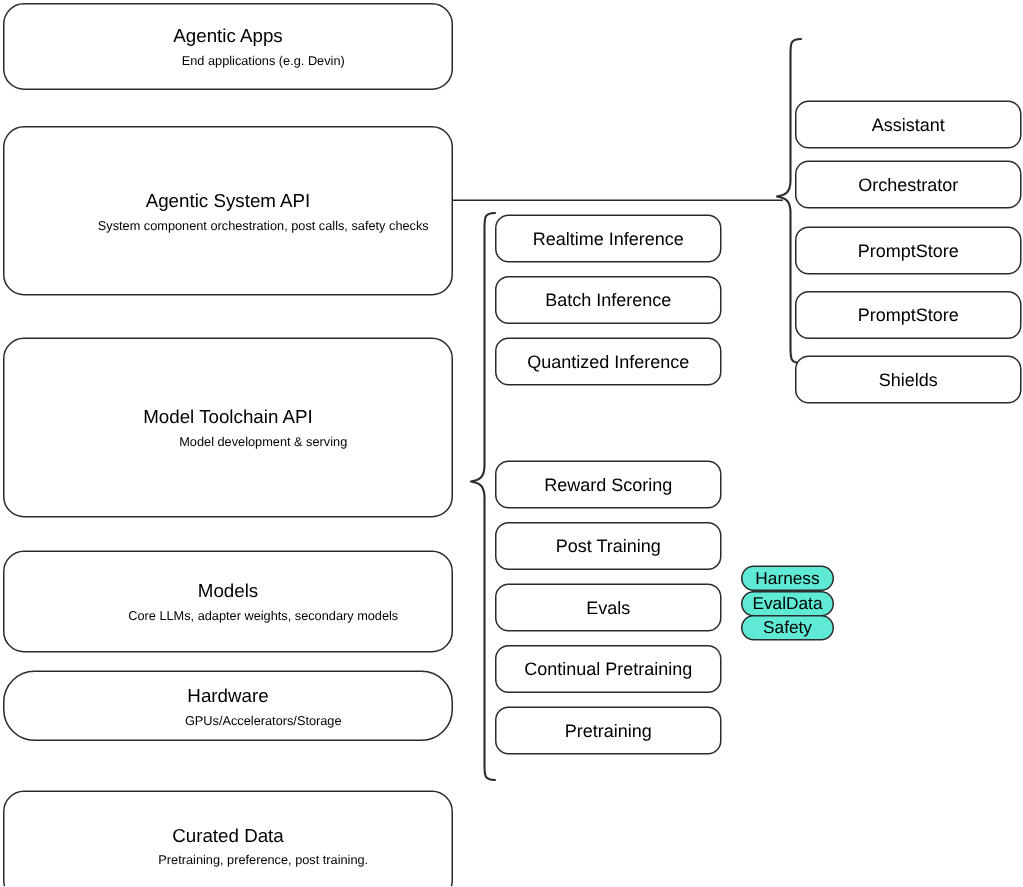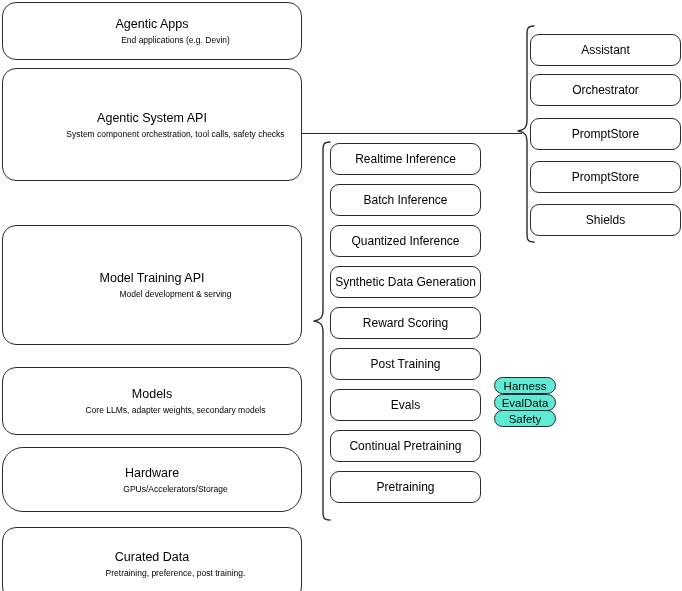--- a/index.html
+++ b/index.html
@@ -57,21 +57,21 @@
   
   .item-box {
     height: 32px;
     border-radius: 9px;
     border-width: 1.4px;
   }
   .item-box .title {
     font-size: 12px;
   }
   .mid-box { left: 330px; width: 151px; }
-  .right-box { left: 530px; width: 151px; }
+  .right-box { left: 530px; width: 151px; margin-top: 33px; }
 
   
   .pill {
     position: absolute;
     box-sizing: border-box;
     border: 1.4px solid #2b2b2b;
     border-radius: 999px;
     background: #5eead4;
     display: flex;
     align-items: center;
@@ -108,36 +108,36 @@
 </head>
 <body>
 
 <div id="canvas">
 
   <div class="box layer-box" style="top:2px; height:58px;">
     <div class="title">Agentic Apps</div>
     <div class="subtitle">End applications (e.g. Devin)</div>
   </div>
 
-  <div class="box layer-box" style="top:68px; height:113px;justify-content:center;">
+  <div class="box layer-box" style="top:84px; height:113px;justify-content:center;">
     <div class="title">Agentic System API</div>
-    <div class="subtitle">System component orchestration, tool calls, safety checks</div>
+    <div class="subtitle">System component orchestration, post calls, safety checks</div>
   </div>
 
   <div class="box layer-box" style="top:225px; height:120px;">
-    <div class="title">Model Training API</div>
+    <div class="title">Model Toolchain API</div>
     <div class="subtitle">Model development &amp; serving</div>
   </div>
 
   <div class="box layer-box" style="top:367px; height:68px;">
     <div class="title">Models</div>
     <div class="subtitle">Core LLMs, adapter weights, secondary models</div>
   </div>
 
-  <div class="box layer-box" style="top:447px; height:65px;border-radius:21px;">
+  <div class="box layer-box" style="top:447px; height:47px;border-radius:21px;">
     <div class="title">Hardware</div>
     <div class="subtitle">GPUs/Accelerators/Storage</div>
   </div>
 
   <div class="box layer-box" style="top:527px; height:74px;">
     <div class="title">Curated Data</div>
     <div class="subtitle">Pretraining, preference, post training.</div>
   </div>
 
   <div class="connector" style="left:302px; top:133px; width:220px;"></div>
@@ -164,23 +164,20 @@
 
   <div class="box item-box mid-box" style="top:143px;">
     <div class="title">Realtime Inference</div>
   </div>
   <div class="box item-box mid-box" style="top:184px;">
     <div class="title">Batch Inference</div>
   </div>
   <div class="box item-box mid-box" style="top:225px;">
     <div class="title">Quantized Inference</div>
   </div>
-  <div class="box item-box mid-box" style="top:266px;">
-    <div class="title">Synthetic Data Generation</div>
-  </div>
   <div class="box item-box mid-box" style="top:307px;">
     <div class="title">Reward Scoring</div>
   </div>
   <div class="box item-box mid-box" style="top:348px;">
     <div class="title">Post Training</div>
   </div>
   <div class="box item-box mid-box" style="top:389px;">
     <div class="title">Evals</div>
   </div>
   <div class="box item-box mid-box" style="top:430px;">

